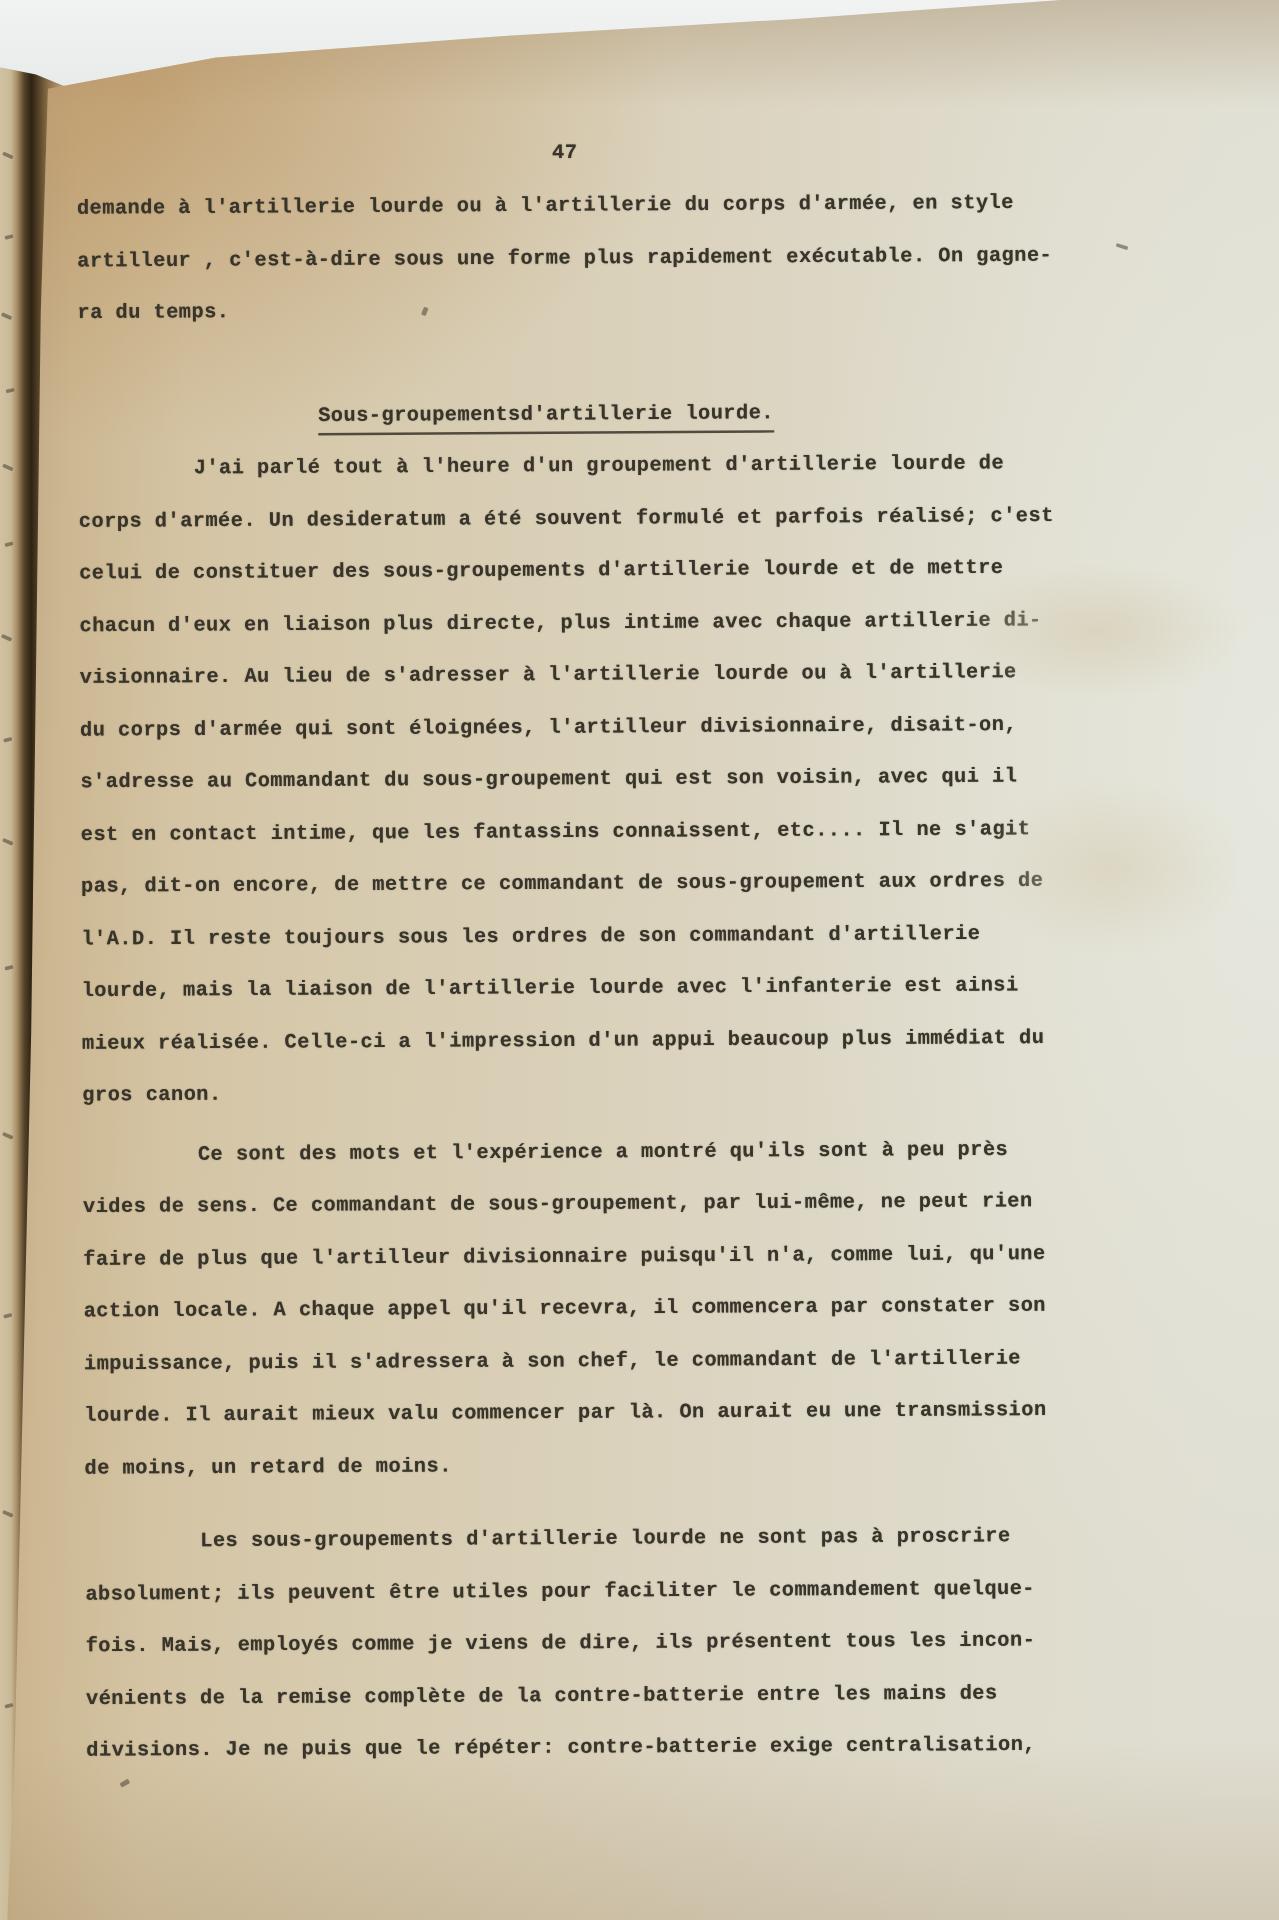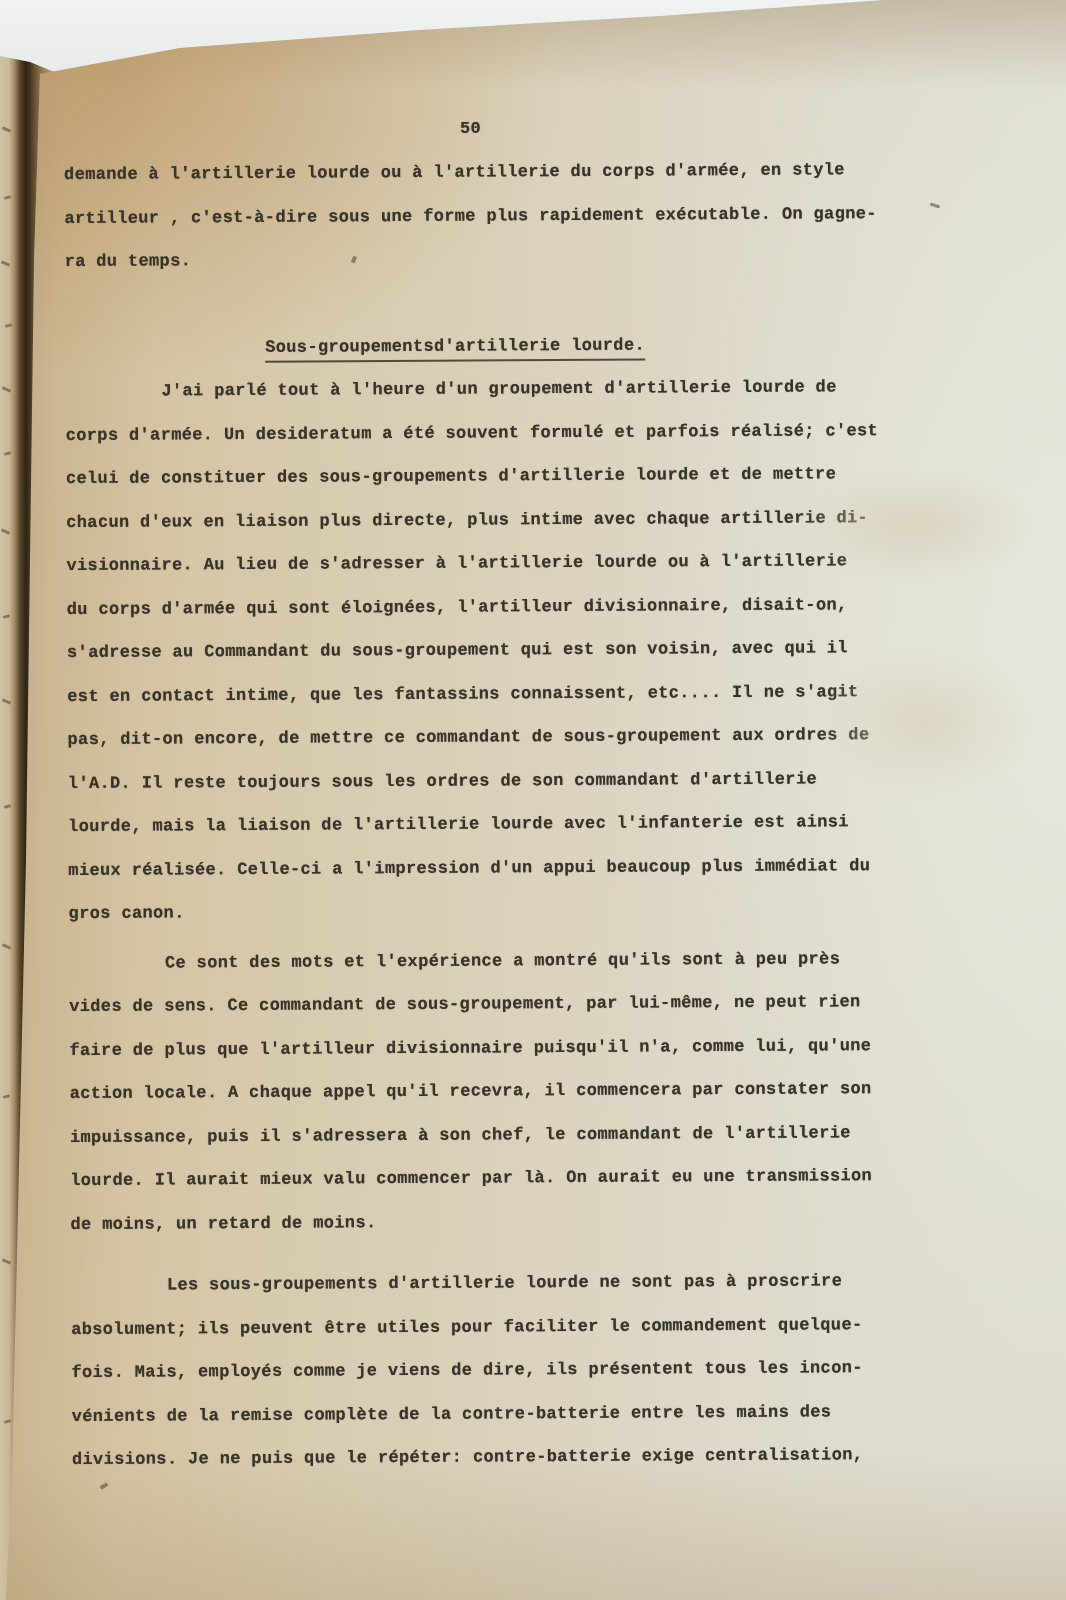--- a/index.html
+++ b/index.html
@@ -68,21 +68,21 @@
     <span class="edge-mark" style="left:3px;top:615px;"></span>
     <span class="edge-mark" style="left:2px;top:700px;"></span>
     <span class="edge-mark" style="left:4px;top:805px;"></span>
     <span class="edge-mark" style="left:2px;top:945px;"></span>
     <span class="edge-mark" style="left:3px;top:1095px;"></span>
     <span class="edge-mark" style="left:2px;top:1260px;"></span>
     <span class="edge-mark" style="left:4px;top:1420px;"></span>
   </div>
 
   <div class="book-page">
-    <div class="page-number ink">50</div>
+    <div class="page-number ink">47</div>
 
     <div class="page-content ink">
       <div class="para p1">
         <div class="t-line">demande à l'artillerie lourde ou à l'artillerie du corps d'armée, en style</div>
         <div class="t-line">artilleur , c'est-à-dire sous une forme plus rapidement exécutable. On gagne-</div>
         <div class="t-line">ra du temps.</div>
       </div>
 
       <div class="heading">
         <span class="u">Sous-groupementsd'artillerie lourde.</span>

